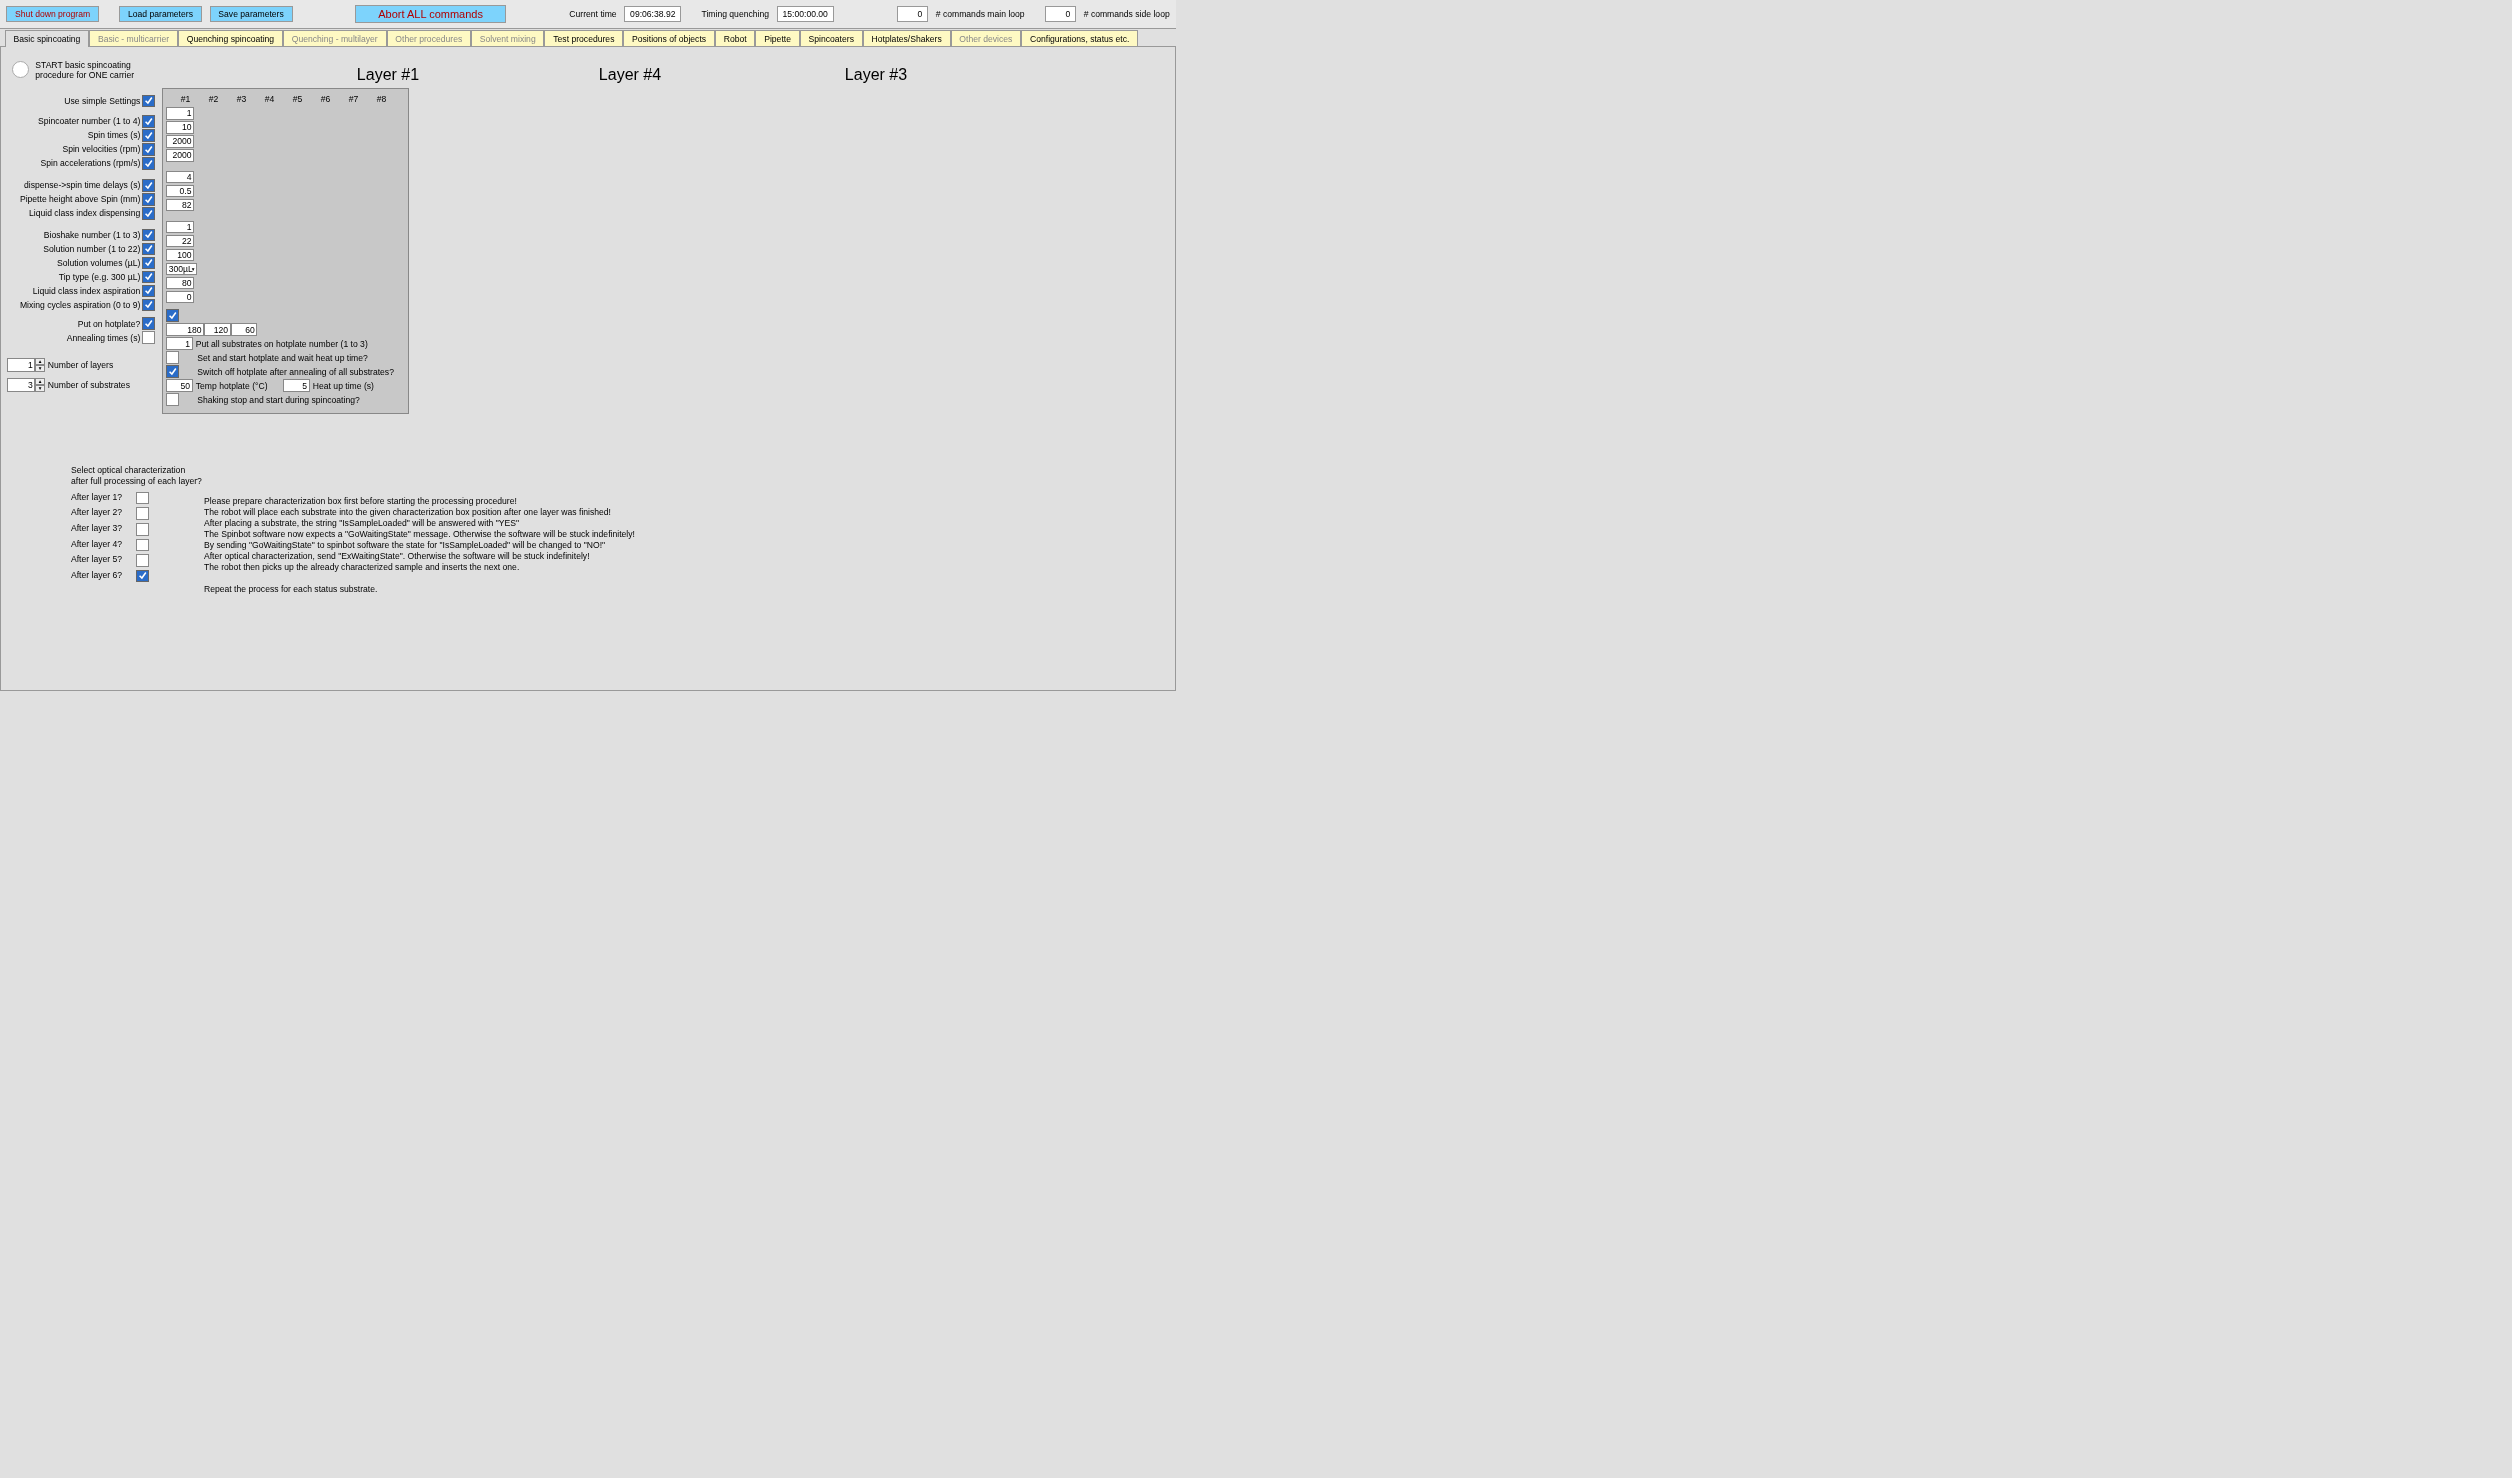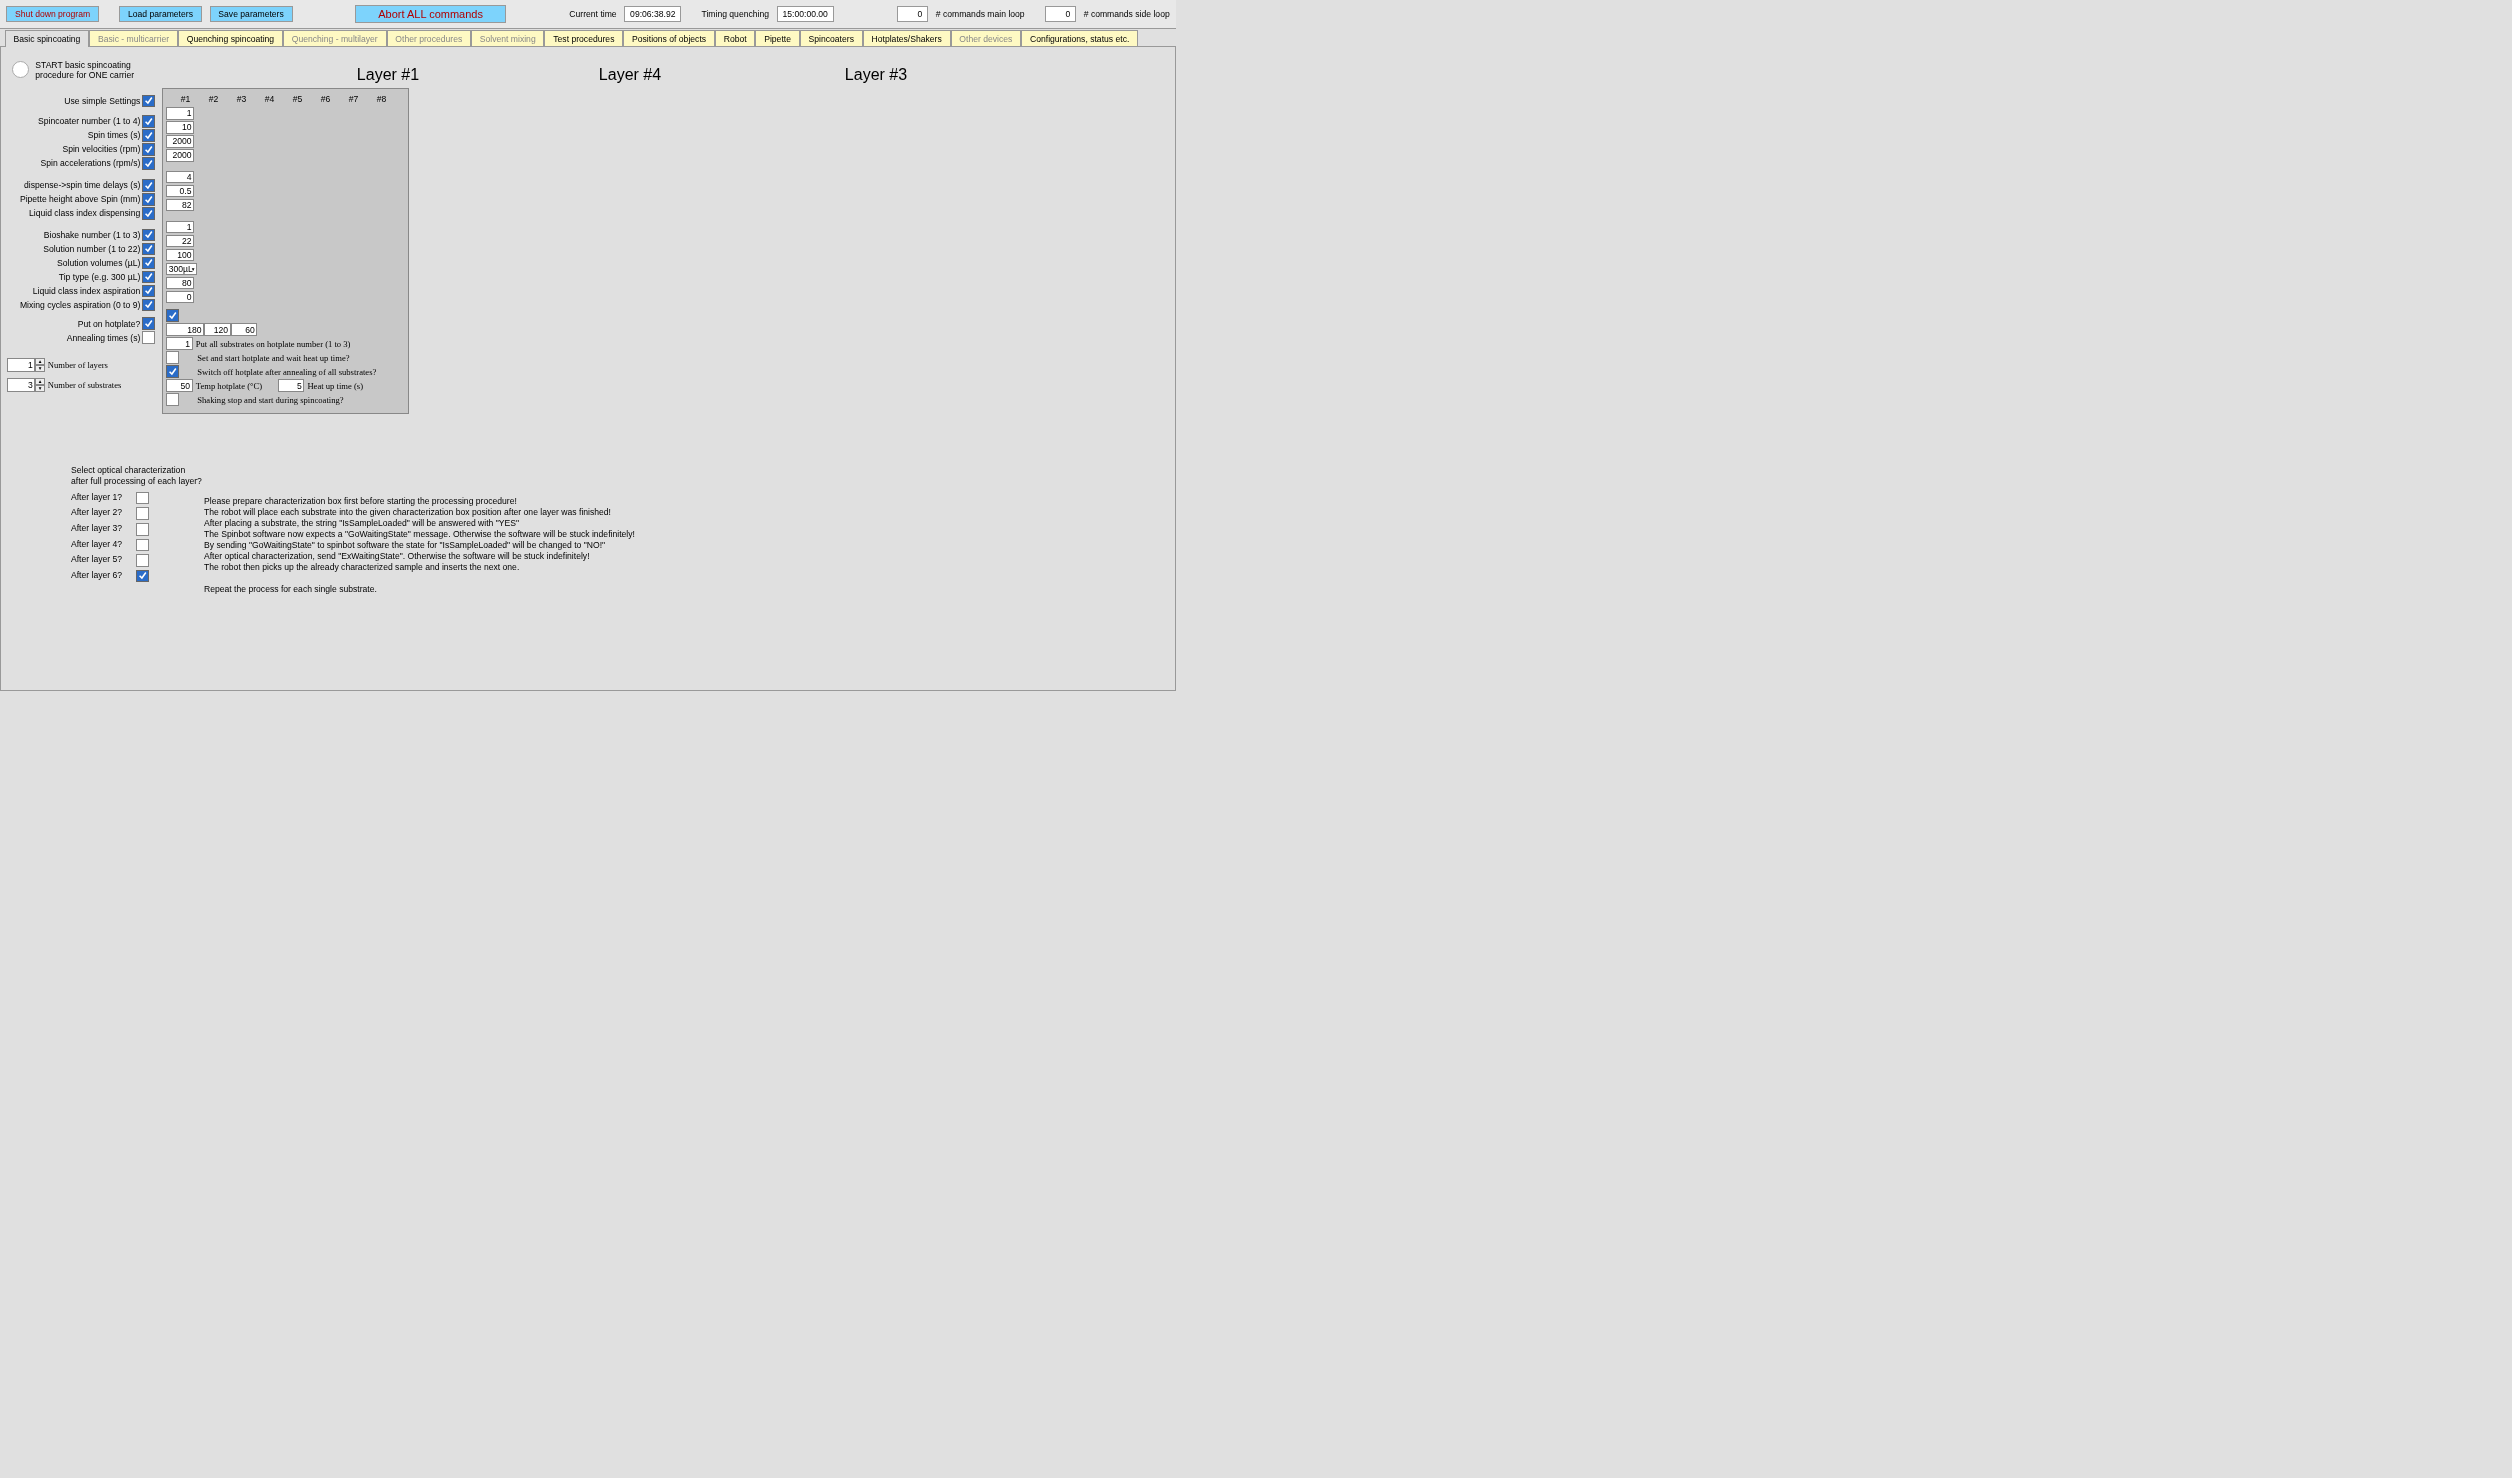--- a/index.html
+++ b/index.html
@@ -167,21 +167,20 @@
   text-align: right;
   padding: 0 1.6px;
   font-family: inherit;
   line-height: 11px;
 }
 .val-row .val-cell { margin-left: 0; }
 .inline-label {
   font-size: 8.6px;
   padding-left: 3.1px;
   white-space: nowrap;
-  font-family: Liberation Serif, serif;
 }
 .nlayers-area {
   position: absolute;
   left: 6.3px;
   top: 311px;
   display: flex;
   flex-direction: column;
   gap: 6.3px;
 }
 .spin-inp {
@@ -590,18 +589,18 @@
       </div>
     <div class="instructions" id="instructions">
         <div>Please prepare characterization box first before starting the processing procedure!</div>
         <div>The robot will place each substrate into the given characterization box position after one layer was finished!</div>
         <div>After placing a substrate, the string "IsSampleLoaded" will be answered with "YES"</div>
         <div>The Spinbot software now expects a "GoWaitingState" message. Otherwise the software will be stuck indefinitely!</div>
         <div>By sending "GoWaitingState" to spinbot software the state for "IsSampleLoaded" will be changed to "NO!"</div>
         <div>After optical characterization, send "ExWaitingState". Otherwise the software will be stuck indefinitely!</div>
         <div>The robot then picks up the already characterized sample and inserts the next one.</div>
         <div>&nbsp;</div>
-        <div>Repeat the process for each single substrate.</div>
+        <div>Repeat the process for each status substrate.</div>
       </div>
   </div>
 
 </div>
 
 
 </body></html>

